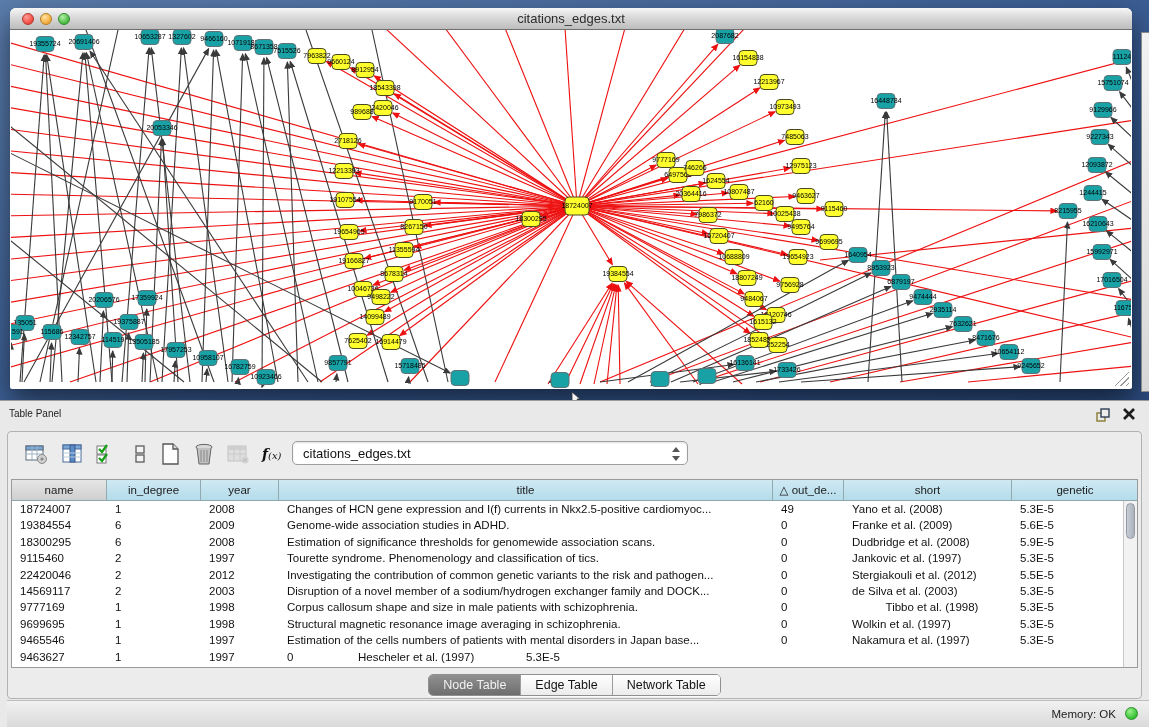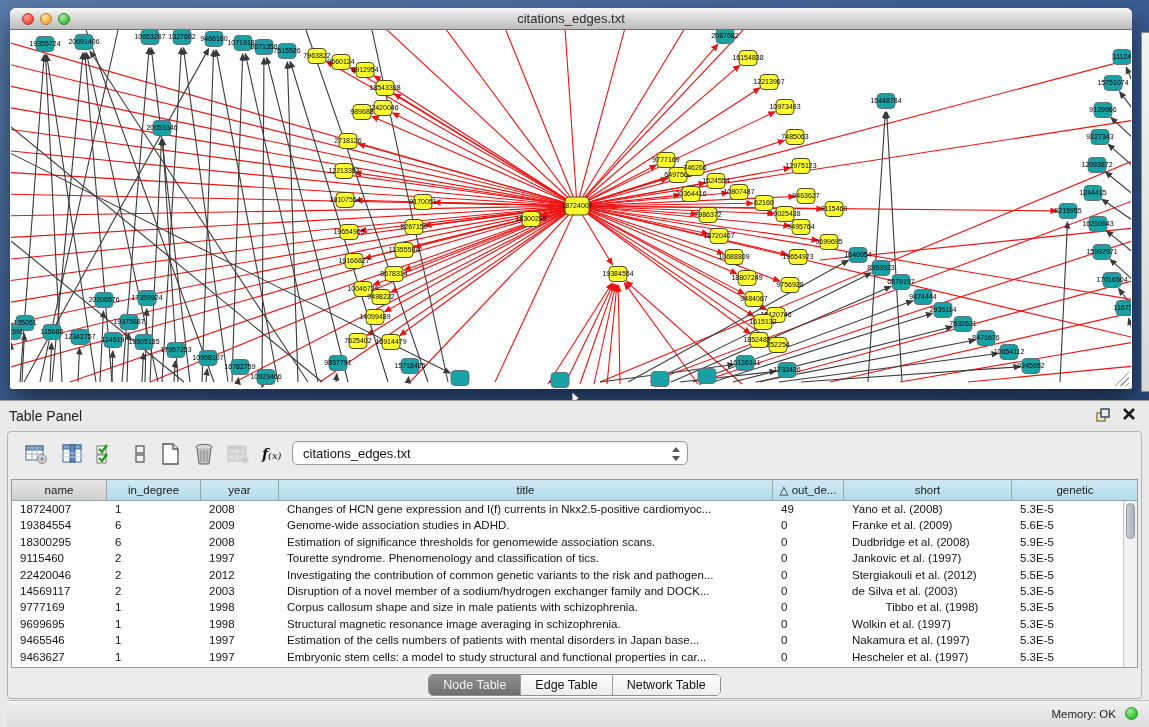--- a/index.html
+++ b/index.html
@@ -31,21 +31,21 @@
   .right-sliver{position:absolute;left:1141px;top:32px;width:8px;height:360px;
     background:linear-gradient(#f2f2f2,#d7d7d7);border:1px solid #8a8a8a;border-right:none;}
 
   
   .divider-cursor{position:absolute;left:571px;top:392px;width:10px;height:12px;}
 
   
   .bottom-panel{position:absolute;left:0;top:400px;width:1149px;height:327px;
     background:#e9e9e9;border-top:1px solid #9a9a9a;}
   .panel-header{position:absolute;left:0;top:0;right:0;height:28px;}
-  .panel-title{position:absolute;left:9px;top:7px;font-size:14px;color:#222;}
+  .panel-title{position:absolute;left:9px;top:7px;font-size:10px;color:#222;}
   .float-btn{position:absolute;right:38px;top:6px;width:16px;height:16px;cursor:default;}
   .close-btn{position:absolute;right:12px;top:5px;width:16px;height:16px;}
   .panel-body{position:absolute;left:7px;top:30px;width:1135px;height:268px;
     background:#ececec;border:1px solid #b2b2b2;border-radius:4px;}
 
   .toolbar{position:absolute;left:6px;top:6px;height:34px;right:6px;}
   .tool-btn{position:absolute;top:2px;width:28px;height:28px;border:none;background:transparent;padding:2px;}
   .combo{position:absolute;left:278px;top:3px;width:396px;height:24px;background:#fff;
     border:1px solid #9f9f9f;border-radius:5px;box-shadow:inset 0 1px 2px rgba(0,0,0,.12);}
   .combo-label{position:absolute;left:10px;top:4px;font-size:13px;color:#111;}
@@ -661,21 +661,20 @@
             <div class="td" style="width: 78px;">1997</div>
             <div class="td" style="width: 494px;">Estimation of the cells numbers of patients with mental disorders in Japan base...</div>
             <div class="td" style="width: 71px;">0</div>
             <div class="td" style="width: 168px;">Nakamura et al. (1997)</div>
             <div class="td" style="width: 127px;">5.3E-5</div>
           </div>
           <div class="tr">
             <div class="td" style="width: 95px;">9463627</div>
             <div class="td" style="width: 94px;">1</div>
             <div class="td" style="width: 78px;">1997</div>
-            <div class="td" style="width: 494px;">Embryonic stem cells: a model to study structural and functional properties in car...</div>
             <div class="td" style="width: 71px;">0</div>
             <div class="td" style="width: 168px;">Hescheler et al. (1997)</div>
             <div class="td" style="width: 127px;">5.3E-5</div>
           </div>
         </div>
       <div class="vscroll">
         <div class="vthumb"></div>
       </div>
     </div>
 

